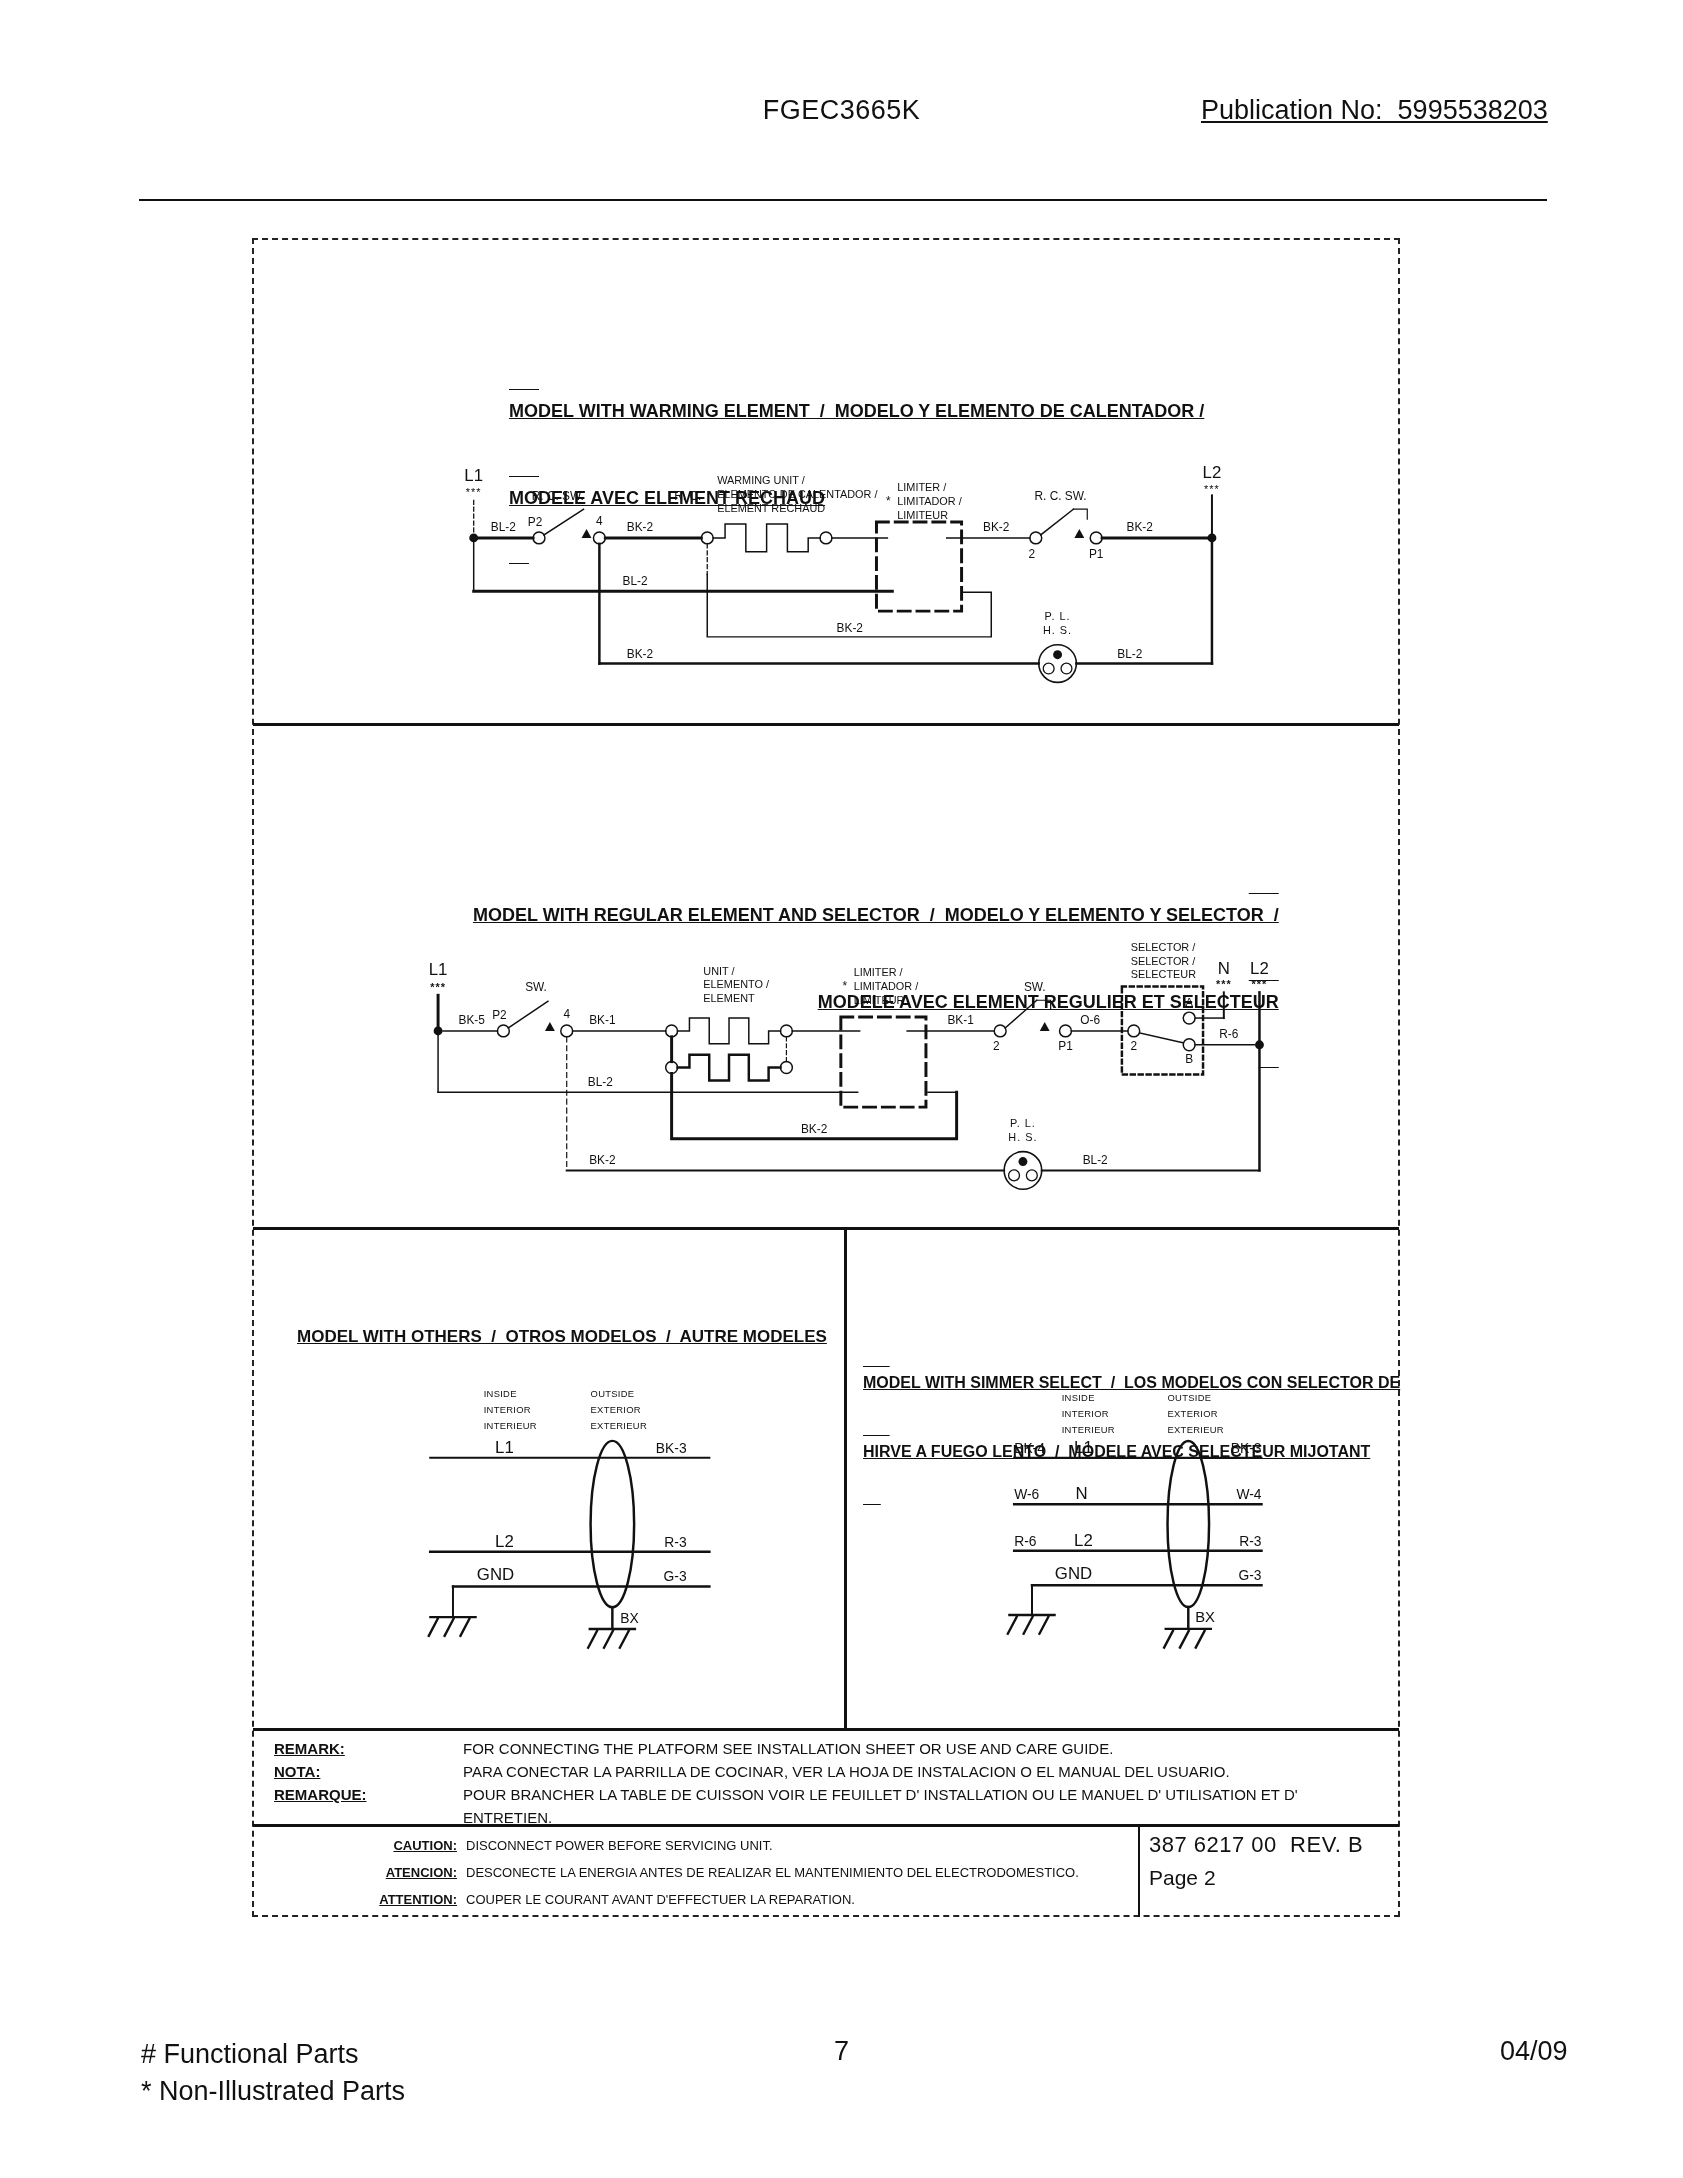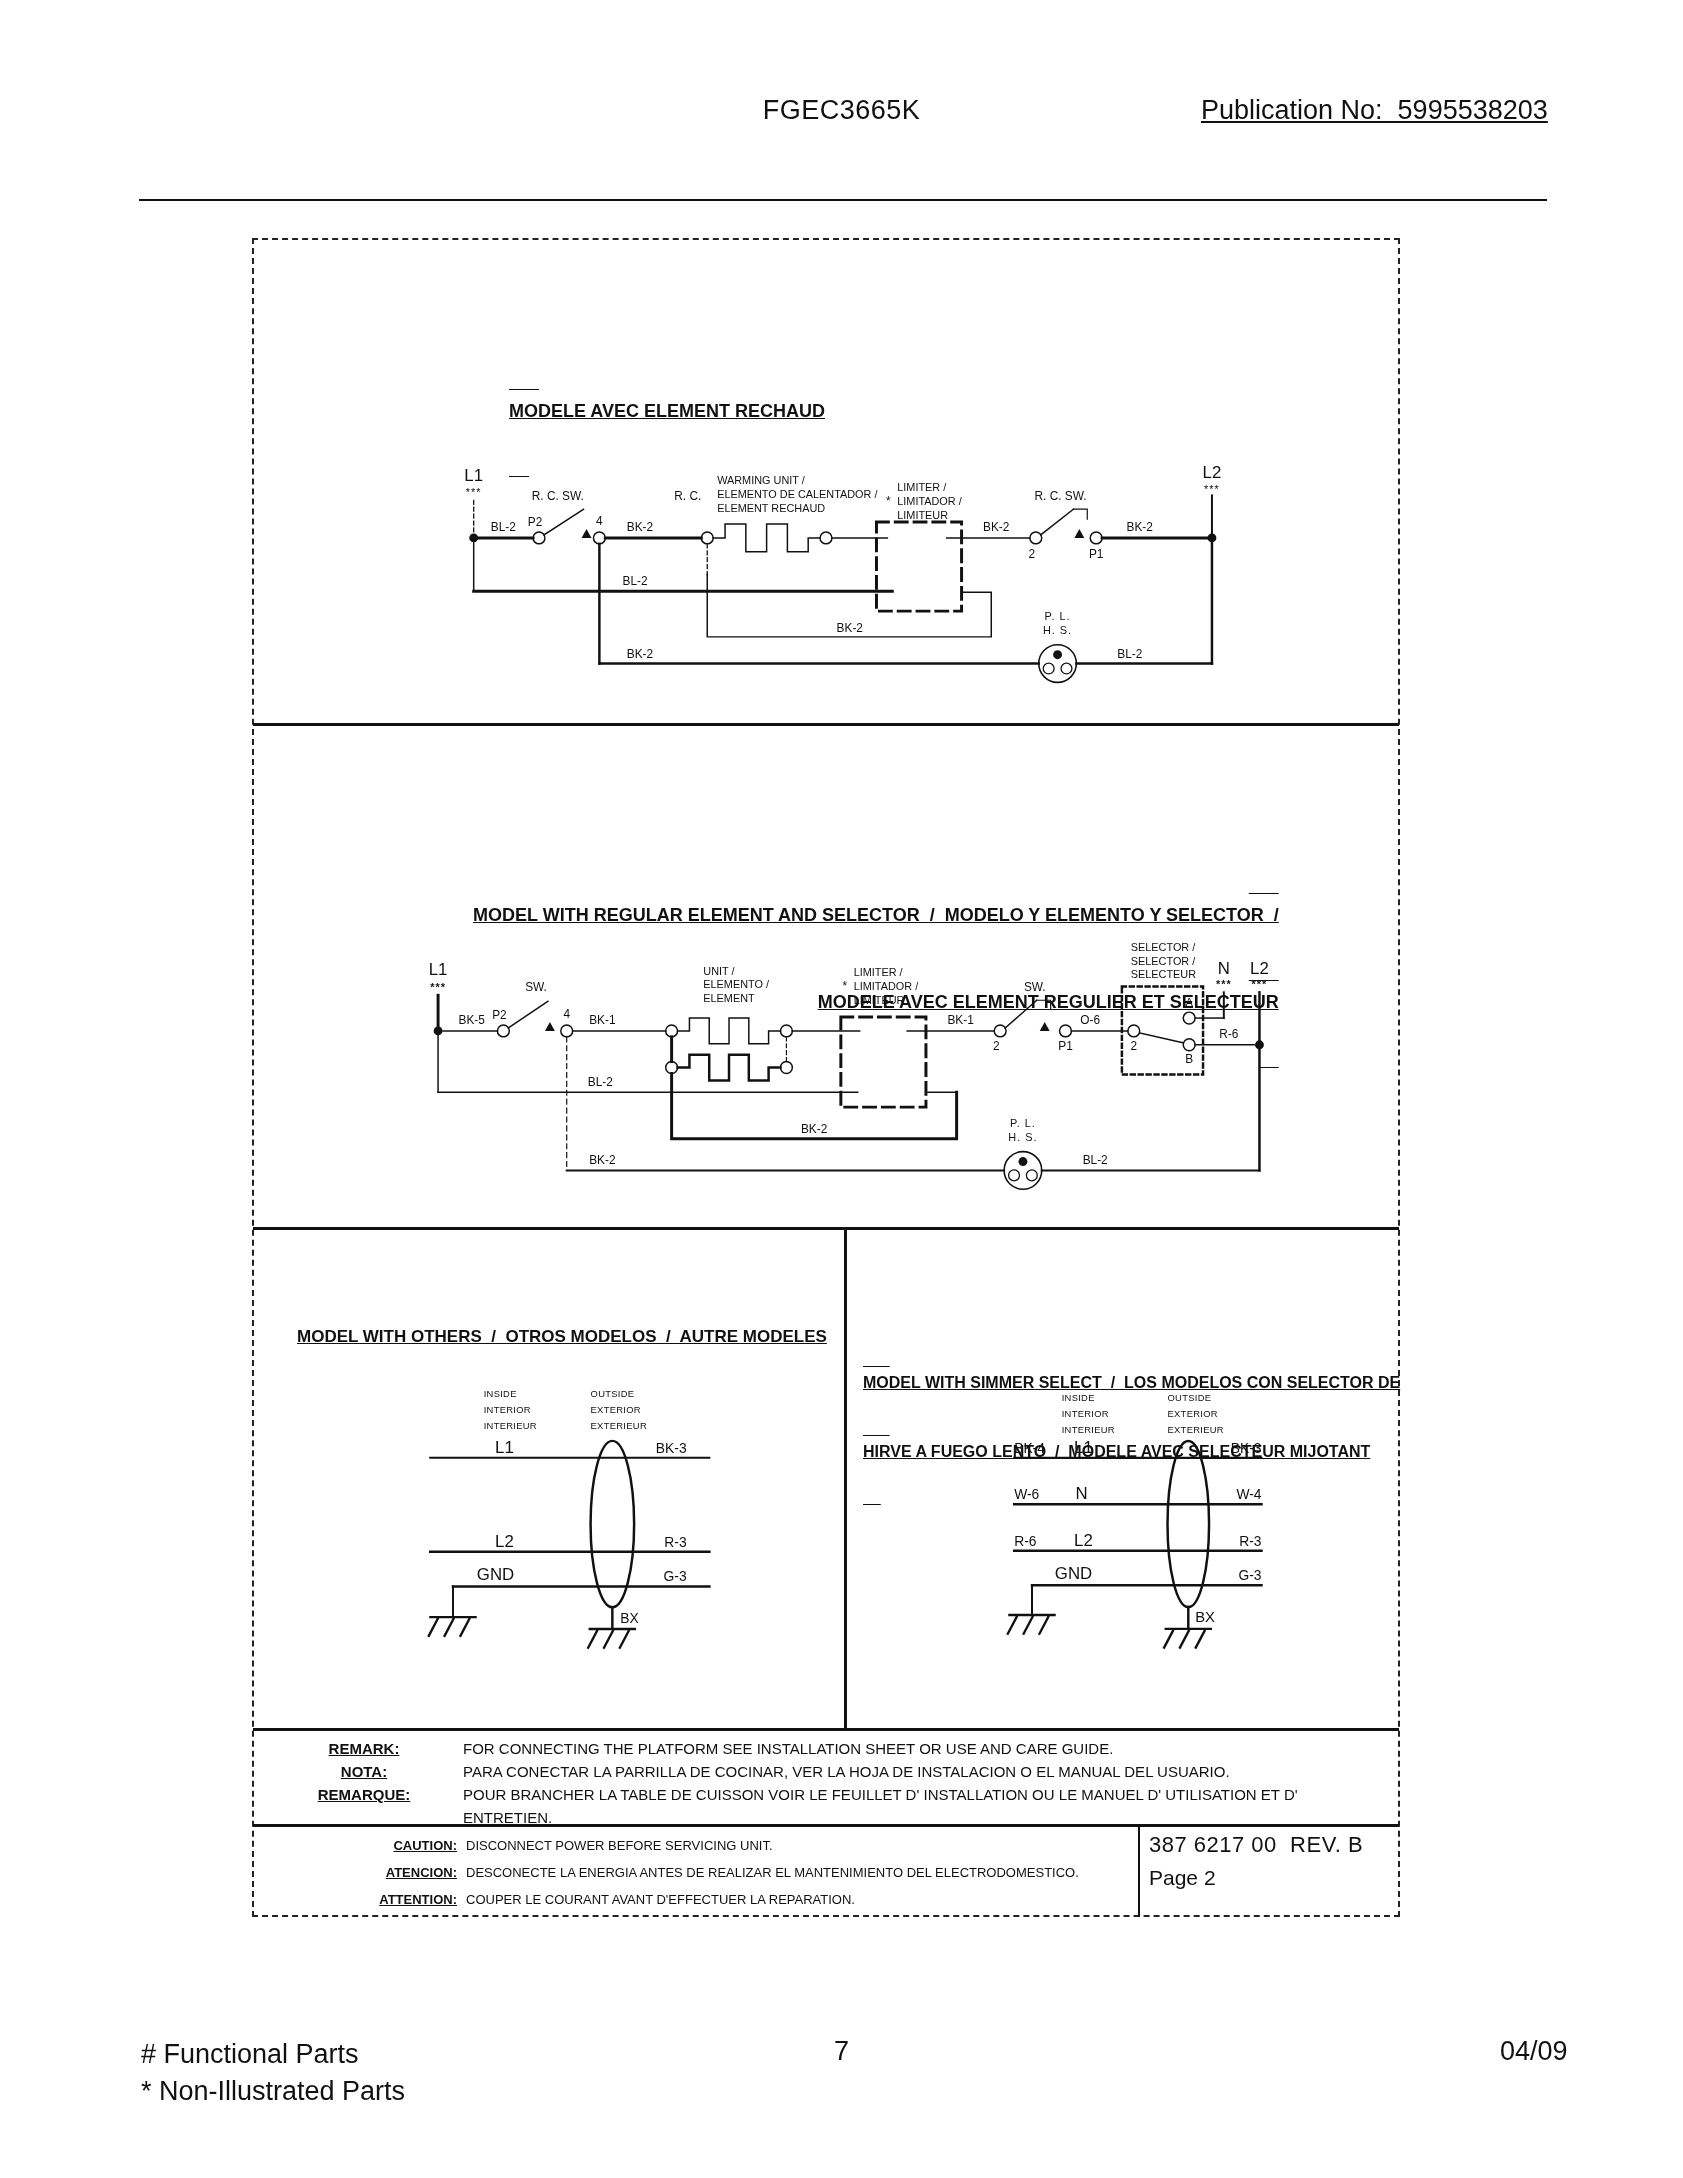--- a/index.html
+++ b/index.html
@@ -32,21 +32,21 @@
   .lab { font-size:12px; text-anchor:middle; }
   .lab-s { font-size:11px; text-anchor:start; }
   .lab-b { font-size:17px; text-anchor:middle; }
   .lab-st { font-size:11px; text-anchor:middle; letter-spacing:1px; }
   .pin { font-size:12px; text-anchor:middle; }
   .c3 { font-size:14px; }
   .c3b { font-size:17px; text-anchor:middle; }
   .c3s { font-size:9.5px; text-anchor:start; letter-spacing:0.3px; }
 
   .note-row { display:grid; grid-template-columns:180px auto; column-gap:9px; line-height:23px; font-size:15px; }
-  .note-row .kw { text-align:center; font-weight:bold; text-decoration:underline; white-space:pre; }
+  .note-row .kw { text-align:left; font-weight:bold; text-decoration:underline; white-space:pre; }
   .caut-row { display:grid; grid-template-columns:183px auto; column-gap:9px; line-height:27px; font-size:13px; }
   .caut-row .kw { text-align:right; font-weight:bold; text-decoration:underline; white-space:pre; }
   .partno { left:895px; top:1592px; font-size:22px; letter-spacing:0.5px; white-space:pre; }
   .pageno-box { left:895px; top:1626px; font-size:21px; }
 
   .foot-notes { left:141px; top:2036px; font-size:27px; line-height:37px; }
   .foot-page { top:2036px; font-size:27px; }
   .foot-date { left:1464px; top:2036px; font-size:27px;margin-left:36px; }
 </style>
 </head>
@@ -60,20 +60,21 @@
 
   <div class="abs box">
     <div class="hdiv" style="top:483px"></div>
     <div class="hdiv" style="top:987px"></div>
     <div class="hdiv" style="top:1488px"></div>
     <div class="hdiv" style="top:1584px"></div>
     <div class="vdiv" style="left:590px; top:987px; height:501px"></div>
     <div class="vdiv" style="left:884px; top:1584px; height:93px; width:2px"></div>
 
     <div class="sec-title t1">
+      <div>MODEL WITH WARMING ELEMENT  /  MODELO Y ELEMENTO DE CALENTADOR /</div>
       <div>MODELE AVEC ELEMENT RECHAUD</div>
     </div>
     <svg style="left:0;top:0" width="1144" height="483" viewBox="0 0 1156 488">
       <g stroke="#111" fill="none" stroke-linecap="square">
         <line x1="222" y1="263" x2="222" y2="296" stroke-width="1.3" stroke-dasharray="4 3"></line>
         <line x1="227" y1="301" x2="282" y2="301" stroke-width="3"></line>
         <circle cx="288" cy="301" r="6" stroke-width="1.5"></circle>
         <line x1="293" y1="298" x2="333" y2="272" stroke-width="1.5"></line>
         <circle cx="349" cy="301" r="6" stroke-width="1.5"></circle>
         <line x1="355" y1="301" x2="452" y2="301" stroke-width="3"></line>

